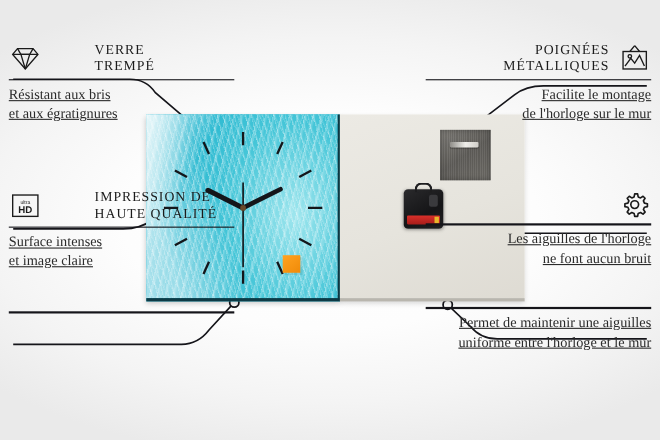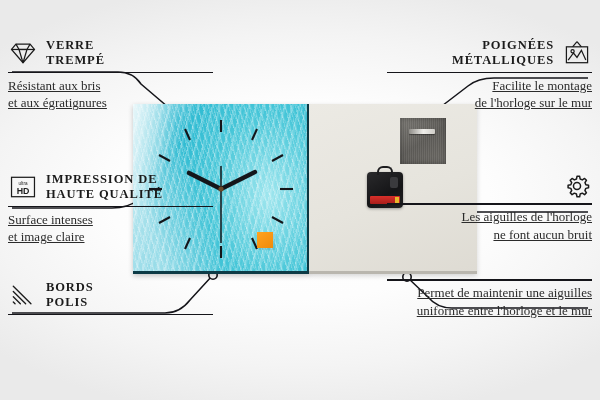--- a/index.html
+++ b/index.html
@@ -14,26 +14,27 @@
   
   .feature { position:absolute; width:205px; }
   .feature.left  { left:8px;  text-align:left; }
   .feature.right { right:8px; text-align:right; }
 
   .f-head { display:flex; align-items:center; gap:8px; }
   .feature.right .f-head { flex-direction:row-reverse; }
 
   .f-title {
     font-family:"Liberation Serif", serif;
-    font-weight:bold;
+    font-weight:normal;
     font-size:12.5px;
     letter-spacing:0.9px;
     color:#1b1b1b;
     line-height:1.22;
     text-transform:uppercase;
+    margin-left:40px;
   }
   .f-rule {
     height:1.6px; background:#15151a; margin-top:3px; margin-bottom:3.5px;
   }
   .f-desc {
     font-family:"Liberation Serif", serif;
     font-size:13px;
     color:#2b2b2b;
     line-height:1.36;
     text-decoration:underline;
@@ -239,33 +240,20 @@
       <span>IMPRESSION DE</span><br><span>HAUTE QUALITÉ</span>
     </span>
   </div>
   <div class="f-rule"></div>
   <div class="f-desc">
     <span>Surface intenses</span><br><span>et image claire</span>
   </div>
 </div>
 
 <div class="feature left" id="feat-bords">
-  <div class="f-head">
-    <span class="f-icon">
-      <svg viewBox="0 0 34 30" stroke="#1b1b1b" stroke-width="1.5" fill="none" stroke-linecap="round">
-        <path d="M6 5 L26 25"></path>
-          <path d="M6 11 L20 25"></path>
-          <path d="M6 17 L14 25"></path>
-          <path d="M6 23 L8 25"></path>
-      </svg>
-    </span>
-    <span class="f-title">
-      <span>BORDS</span><br><span>POLIS</span>
-    </span>
-  </div>
   <div class="f-rule"></div>
 </div>
 
 <div class="feature right" id="feat-poign">
   <div class="f-head">
     <span class="f-icon">
       <svg viewBox="0 0 34 30" fill="none" stroke="#1b1b1b" stroke-width="1.4">
         <path d="M17 2 L12 8 M17 2 L22 8"></path>
         <rect x="5" y="8" width="24" height="18"></rect>
         <path d="M7 23 L13 15 L17 20 L22 12 L27 23"></path>

